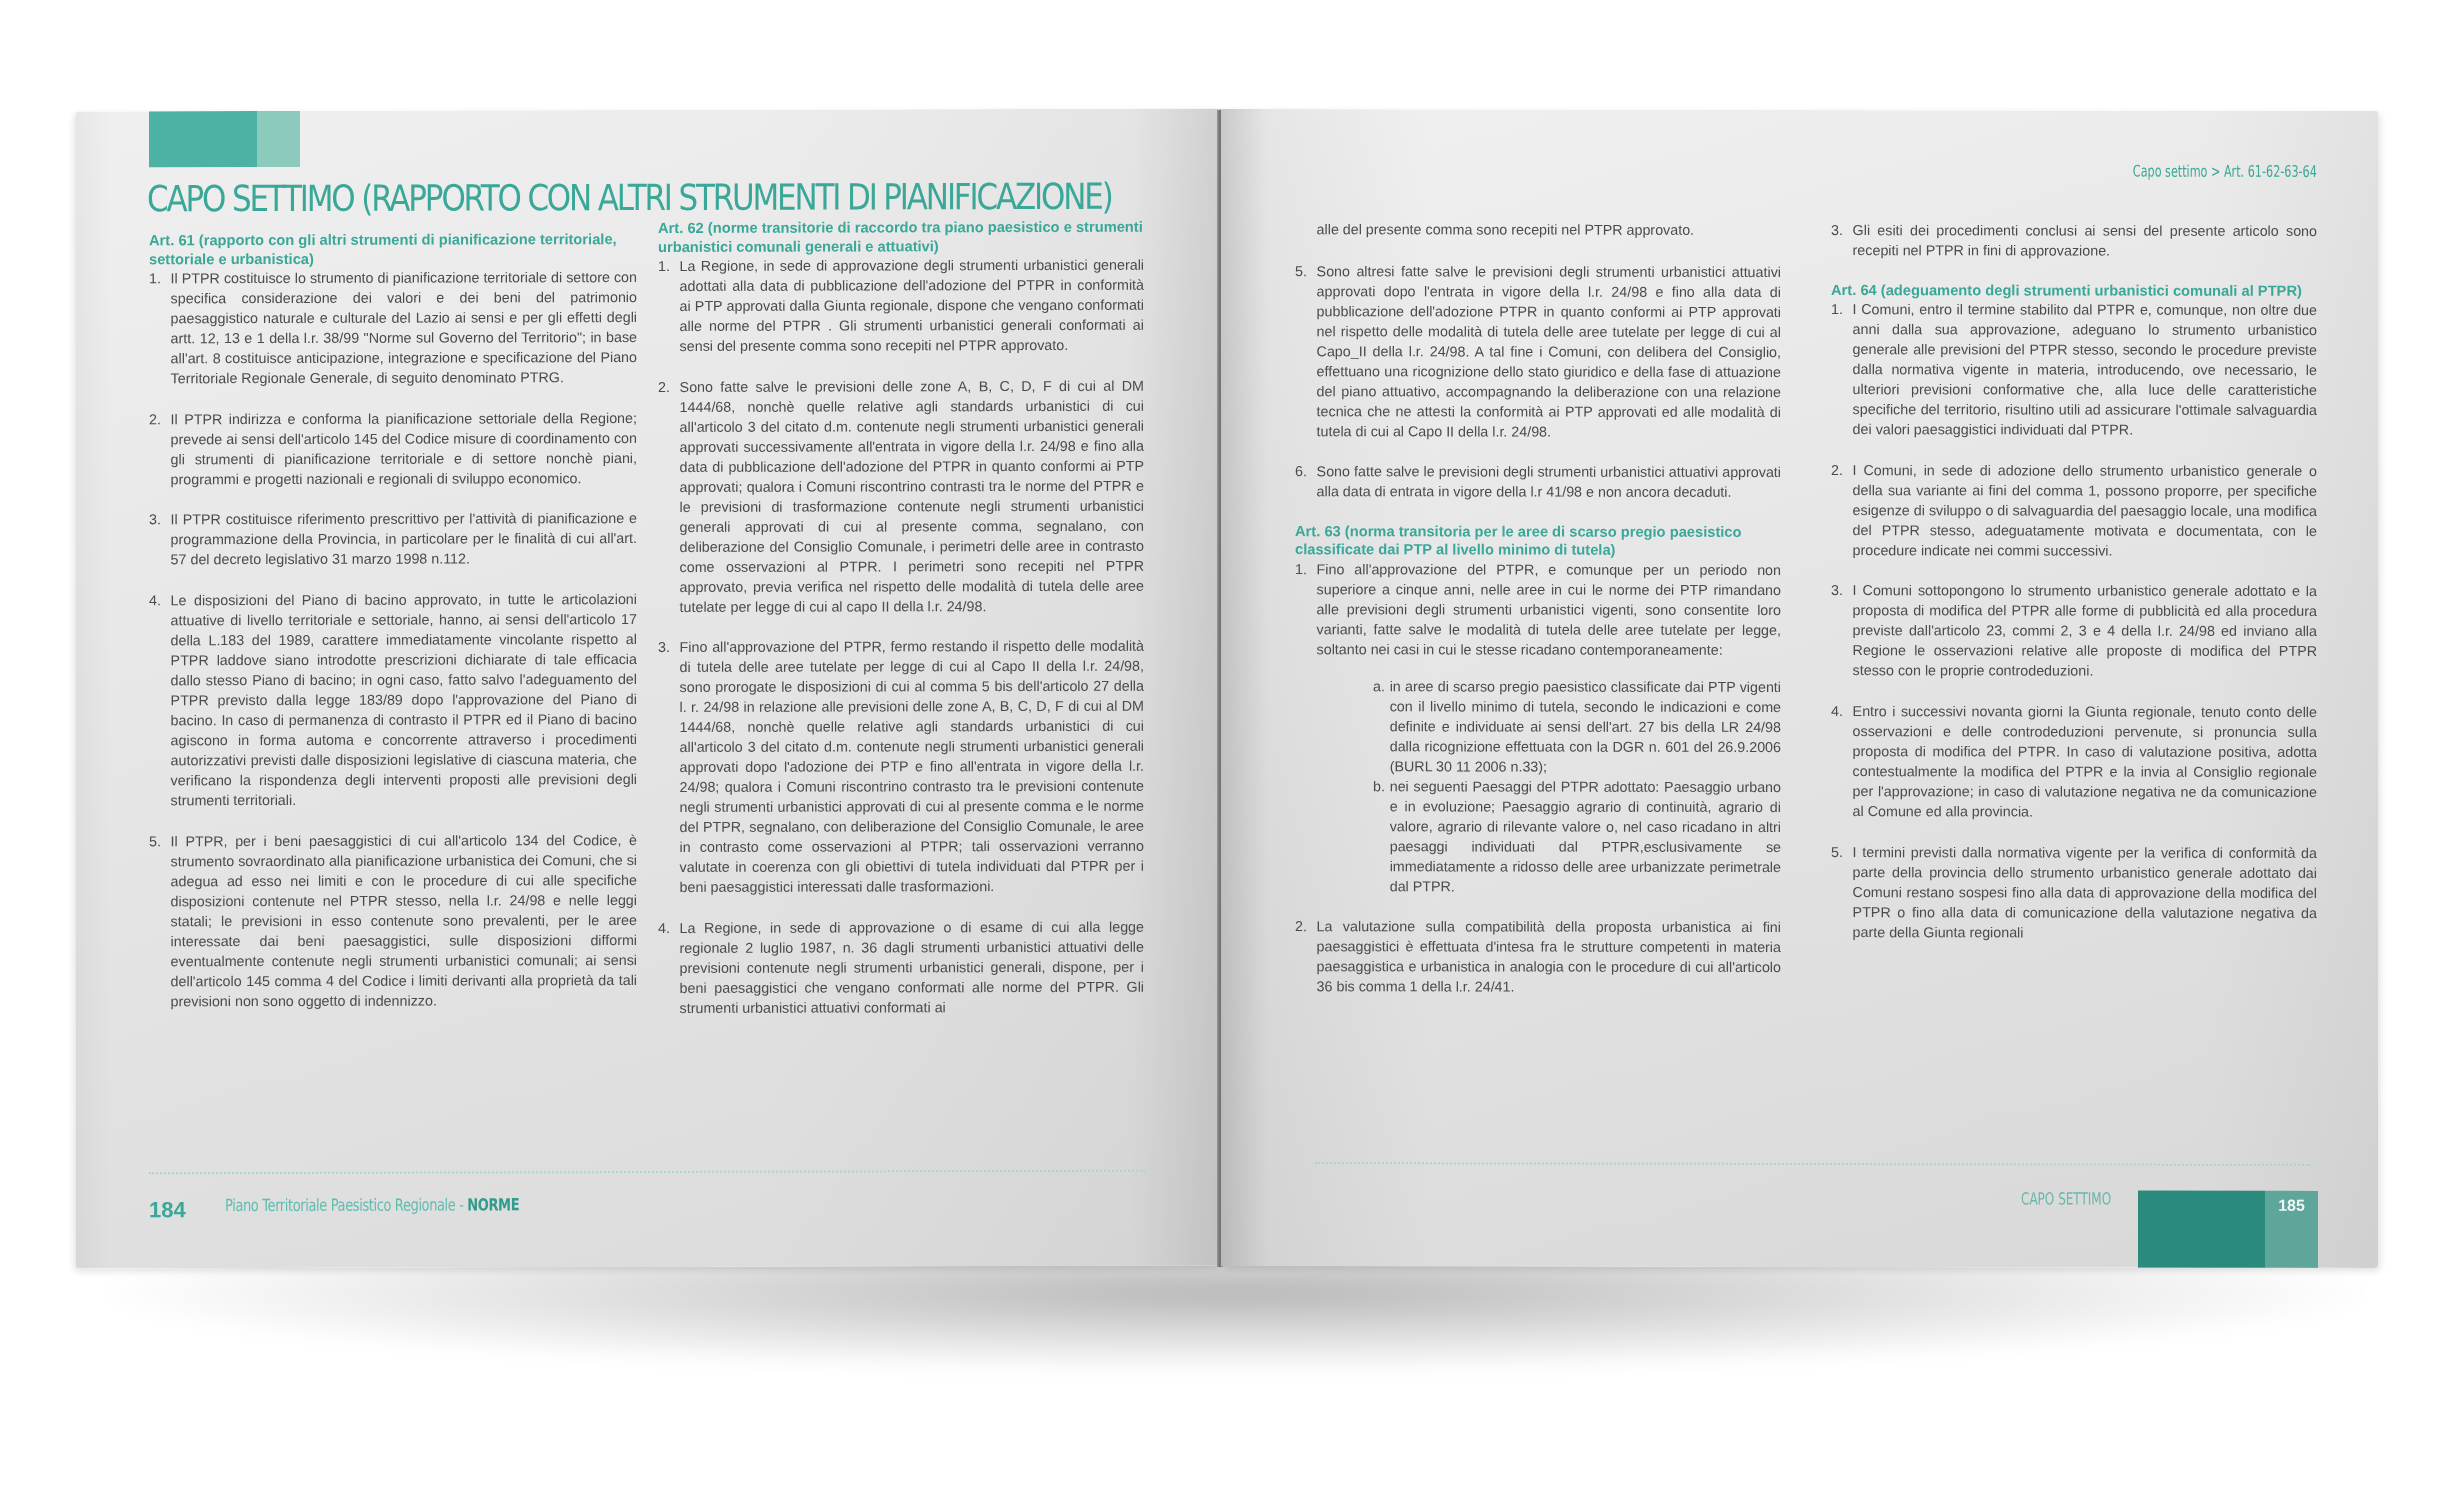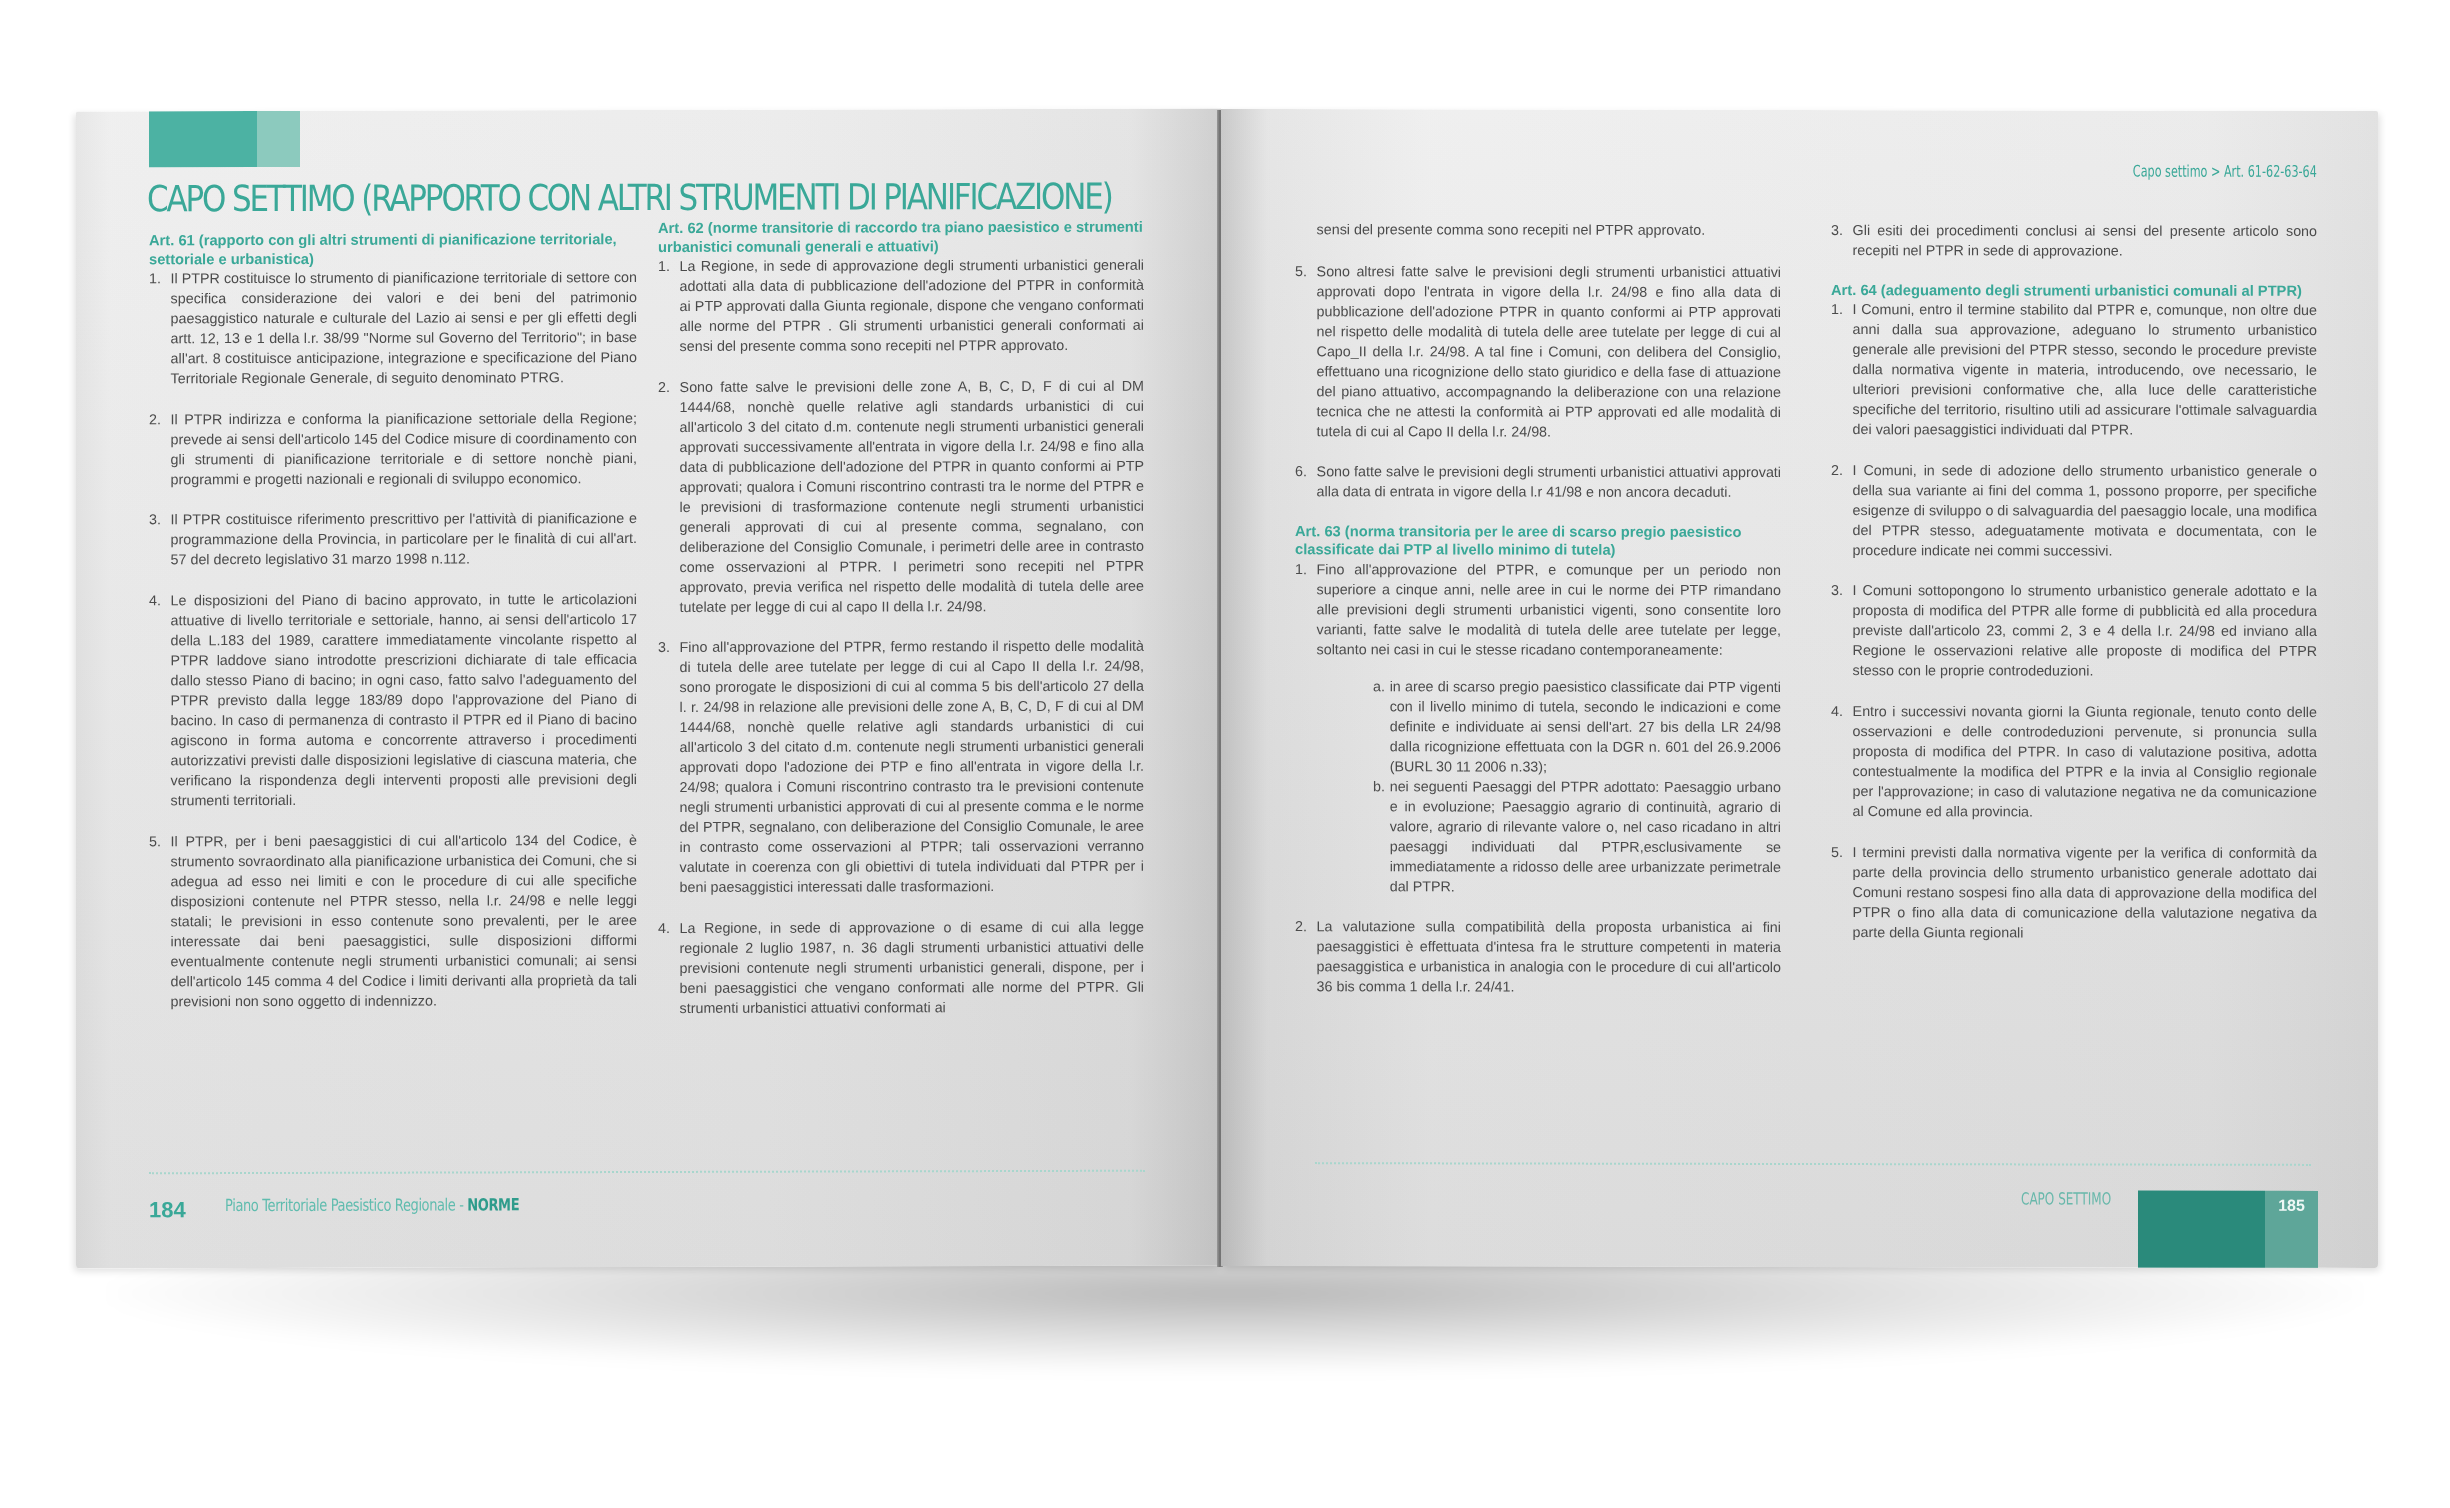--- a/index.html
+++ b/index.html
@@ -163,21 +163,21 @@
   <div class="page-num-left">184</div>
   <div class="running-left"><span>Piano Territoriale Paesistico Regionale - </span><b>NORME</b></div>
 </div>
 
 <div class="spine"></div>
 
 <div class="page page-right">
   <div class="breadcrumb">Capo settimo &gt; Art. 61-62-63-64</div>
 
   <div class="col" style="left:74px; top:110px; width:486px;">
-    <p style="margin:0 0 21.6px 21.6px;">sensi del presente comma sono recepiti nel PTPR approvato.</p>
+    <p style="margin:0 0 21.6px 21.6px;">alle del presente comma sono recepiti nel PTPR approvato.</p>
     <div class="ol-item">
       <span class="ol-num">5.</span>
       <span class="ol-text">Sono altresi fatte salve le previsioni degli strumenti urbanistici attuativi approvati dopo l'entrata in vigore della l.r. 24/98 e fino alla data di pubblicazione dell'adozione  PTPR  in quanto conformi ai PTP approvati  nel rispetto delle modalità di tutela delle aree tutelate per legge di cui al  Capo_II della l.r. 24/98. A  tal fine i Comuni, con delibera del Consiglio, effettuano una ricognizione dello stato giuridico e della fase di attuazione del piano attuativo, accompagnando la deliberazione con una relazione tecnica che ne attesti la conformità ai PTP approvati ed alle modalità di tutela di cui al Capo II della l.r. 24/98.</span>
     </div>
     <div class="ol-item">
       <span class="ol-num">6.</span>
       <span class="ol-text">Sono fatte salve le previsioni degli strumenti urbanistici attuativi approvati alla data di entrata in vigore della l.r 41/98  e non ancora decaduti.</span>
     </div>
     <p class="art-heading">Art. 63 (norma transitoria per le aree di scarso pregio paesistico classificate dai PTP al livello minimo di tutela)</p>
     <div class="ol-item">
@@ -196,21 +196,21 @@
     </div>
     <div class="ol-item">
       <span class="ol-num">2.</span>
       <span class="ol-text">La valutazione sulla compatibilità della proposta urbanistica ai fini paesaggistici è effettuata d'intesa fra le strutture competenti in materia paesaggistica e urbanistica  in analogia con le procedure di cui all'articolo 36 bis comma 1 della l.r. 24/41.</span>
     </div>
   </div>
 
   <div class="col" style="left:610px; top:110px; width:486px;">
     <div class="ol-item">
       <span class="ol-num">3.</span>
-      <span class="ol-text">Gli esiti dei procedimenti conclusi ai sensi del presente articolo sono recepiti nel PTPR in sede di approvazione.</span>
+      <span class="ol-text">Gli esiti dei procedimenti conclusi ai sensi del presente articolo sono recepiti nel PTPR in fini di approvazione.</span>
     </div>
     <p class="art-heading">Art. 64 (adeguamento degli strumenti urbanistici  comunali al PTPR)</p>
     <div class="ol-item">
       <span class="ol-num">1.</span>
       <span class="ol-text">I Comuni, entro il termine stabilito dal PTPR e, comunque, non oltre due anni dalla sua approvazione, adeguano lo strumento urbanistico generale alle previsioni del PTPR stesso, secondo le procedure previste dalla normativa vigente in materia, introducendo, ove necessario, le ulteriori previsioni conformative che, alla luce delle caratteristiche specifiche del territorio, risultino utili ad assicurare l'ottimale salvaguardia dei valori paesaggistici individuati dal PTPR.</span>
     </div>
     <div class="ol-item">
       <span class="ol-num">2.</span>
       <span class="ol-text">I Comuni, in sede di adozione dello strumento urbanistico generale o della sua variante ai fini del comma 1, possono proporre, per specifiche esigenze di sviluppo o di salvaguardia del paesaggio locale, una modifica del PTPR stesso, adeguatamente motivata e documentata, con le procedure indicate nei commi successivi.</span>
     </div>

